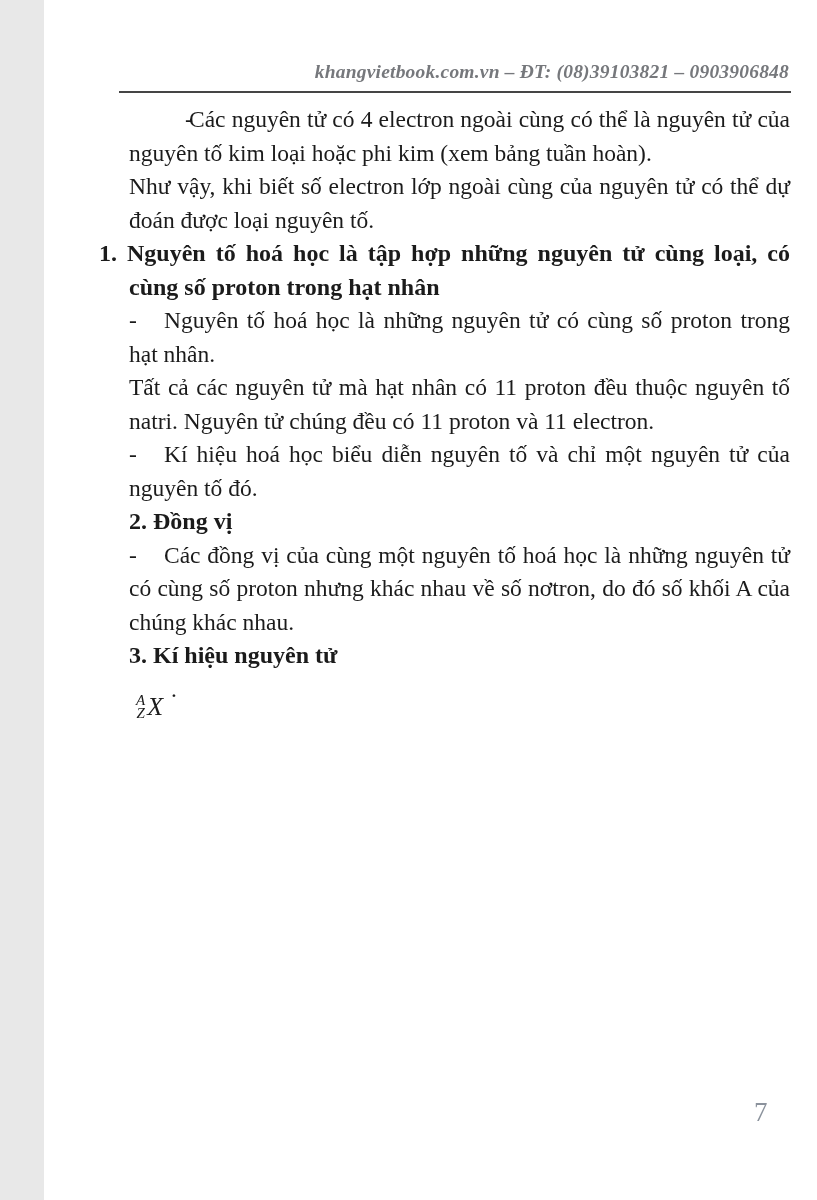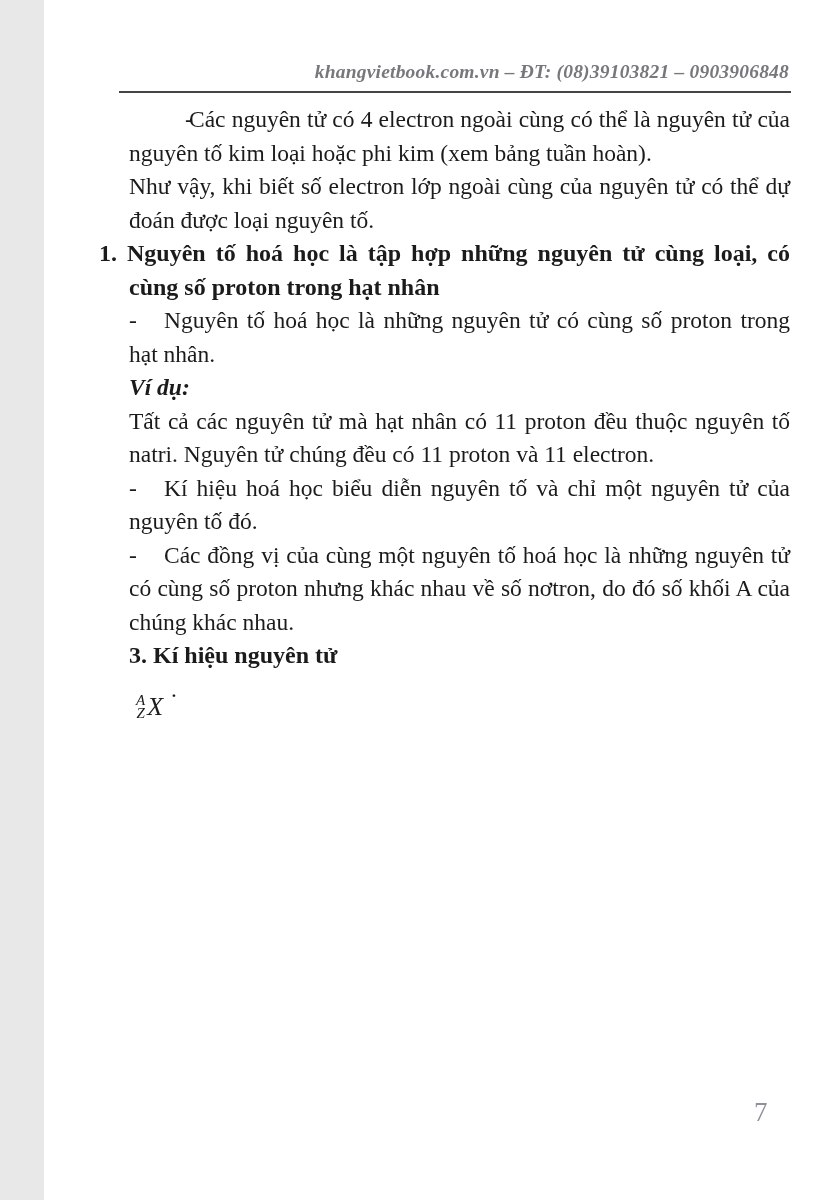--- a/index.html
+++ b/index.html
@@ -121,27 +121,27 @@
 
     <p class="para bullet-l0"><span class="dash">-</span><span>Các nguyên tử có 4 electron ngoài cùng có thể là nguyên tử của nguyên tố kim loại hoặc phi kim (xem bảng tuần hoàn).</span></p>
 
     <p class="para">Như vậy, khi biết số electron lớp ngoài cùng của nguyên tử có thể dự đoán được loại nguyên tố.</p>
 
 
     <h2 class="section-heading hang">1. Nguyên tố hoá học là tập hợp những nguyên tử cùng loại, có cùng số proton trong hạt nhân</h2>
 
     <p class="para level1 bullet-l1 mt-sm"><span class="dash">-</span><span>Nguyên tố hoá học là những nguyên tử có cùng số proton trong hạt nhân.</span></p>
 
-    <p class="para example-label">Ví dụ:</p>
 
     <p class="para level1">Tất cả các nguyên tử mà hạt nhân có 11 proton đều thuộc nguyên tố natri. Nguyên tử chúng đều có 11 proton và 11 electron.</p>
 
     <p class="para level1 bullet-l1"><span class="dash">-</span><span>Kí hiệu hoá học biểu diễn nguyên tố và chỉ một nguyên tử của nguyên tố đó.</span></p>
 
 
+    <h2 class="section-heading">2. Đồng vị</h2>
 
     <p class="para level1 bullet-l1"><span class="dash">-</span><span>Các đồng vị của cùng một nguyên tố hoá học là những nguyên tử có cùng số proton nhưng khác nhau về số nơtron, do đó số khối A của chúng khác nhau.</span></p>
 
     <h2 class="section-heading">3. Kí hiệu nguyên tử</h2>
 
     <p class="para level1"><span class="nuclide">
           <span class="stack">
             <span>A</span>
             <span>Z</span>
           </span>

